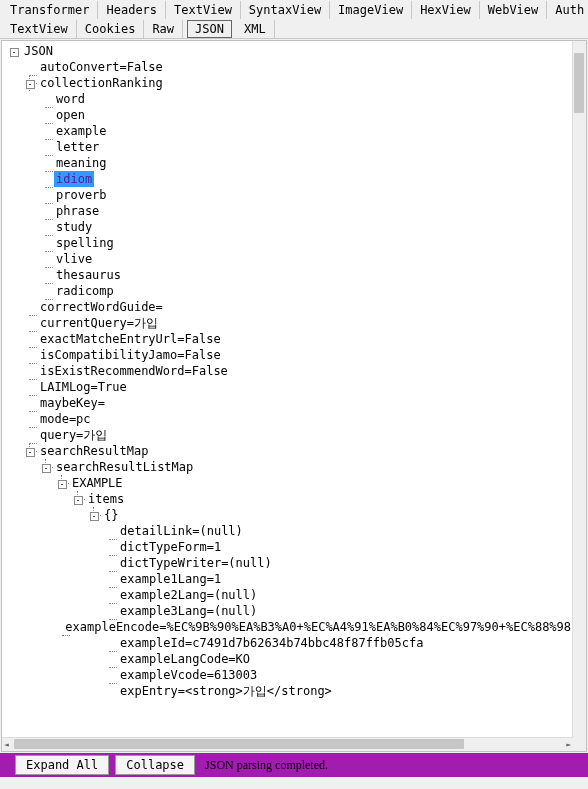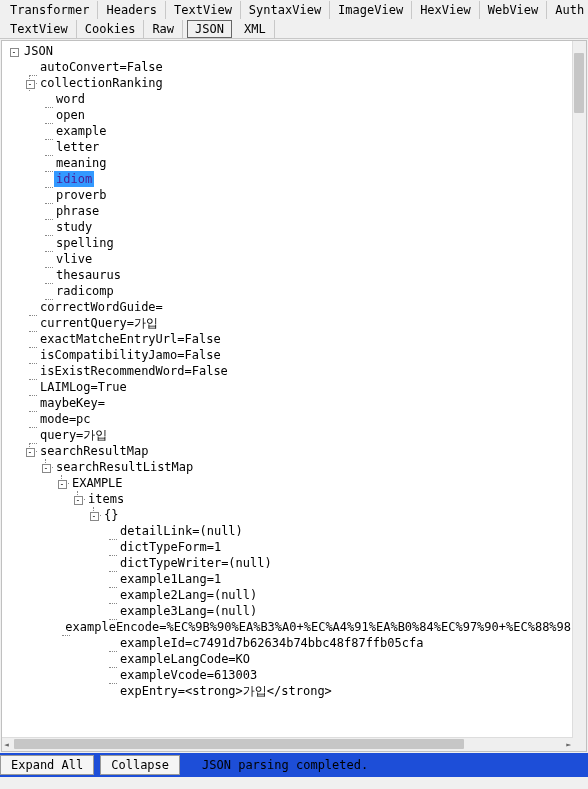--- a/index.html
+++ b/index.html
@@ -143,38 +143,39 @@
   .corner {
     position: absolute;
     right: 0; bottom: 0;
     width: 13px; height: 13px;
     background: #efefef;
   }
   .bottom-bar {
     display: flex;
     align-items: center;
     gap: 6px;
-    padding: 4px 0;
-    background: #1d4ed8;
+    padding: 4px 15px;
+    background: #a21caf;
     height: 24px;
     box-sizing: border-box;
     text-align: center;
   }
   .btn {
     border: 1px solid #999;
     background: #f5f5f5;
     padding: 2px 10px;
     height: 20px;
     box-sizing: border-box;
     display: inline-flex;
     align-items: center;
     cursor: pointer;
   }
   .status {
-    margin-left: 16px;
+    margin-left: 4px;
+    font-family: Liberation Serif, serif;
   }
 </style>
 </head>
 <body>
 
 <div class="tab-rows">
   <div class="tab-row" id="tab-row-1">
       <div class="tab">Transformer</div>
       <div class="tab">Headers</div>
       <div class="tab">TextView</div>

